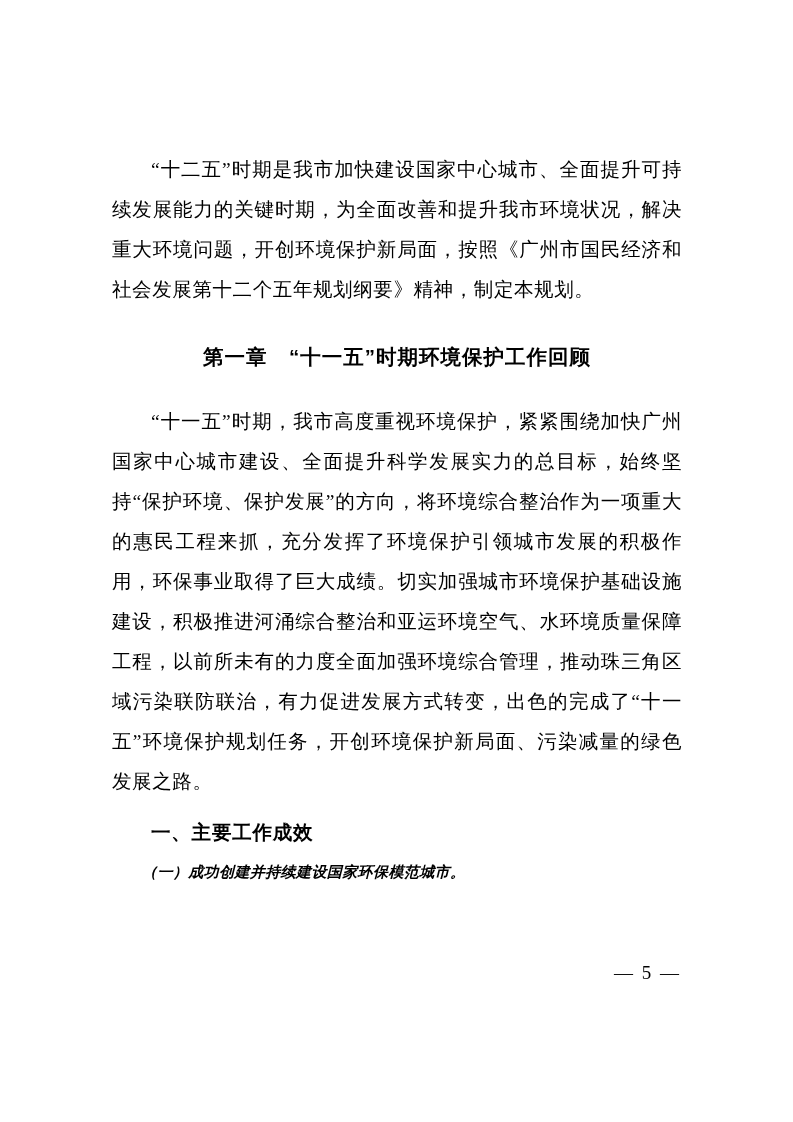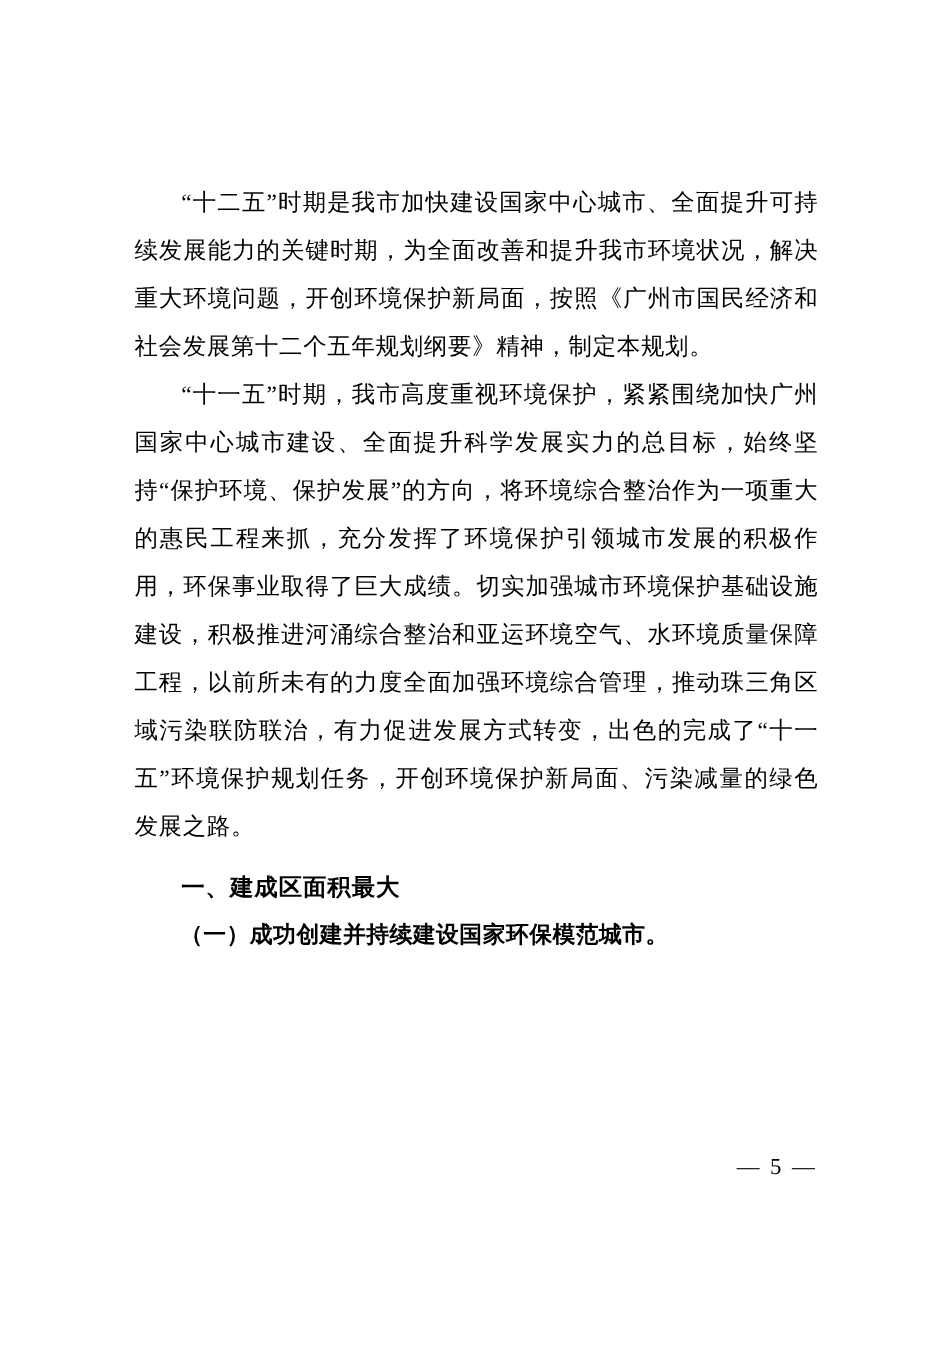--- a/index.html
+++ b/index.html
@@ -52,49 +52,51 @@
     margin: 6px 0 0 0;
     font-size: 19.5px;
     line-height: 40px;
     font-weight: bold;
     text-indent: 2em;
     letter-spacing: 0.8px;
     font-family: "Liberation Sans", "DejaVu Sans", sans-serif;
   }
   .subsection-heading {
     margin: 0;
-    font-size: 19px;
+    font-size: 15px;
     line-height: 40px;
     text-indent: 2em;
     letter-spacing: 0.4px;
+    font-style: italic;
   }
   .page-number {
     position: absolute;
     right: 112px;
     bottom: 138px;
     font-size: 19px;
     letter-spacing: 2px;
     font-family: "Liberation Serif", "DejaVu Serif", serif;
   }
   .spacer-sm { height: 4px; }
 </style>
 </head>
 <body>
 
 <div class="page">
   <div class="content">
 
     <p class="body-para">“十二五”时期是我市加快建设国家中心城市、全面提升可持续发展能力的关键时期，为全面改善和提升我市环境状况，解决重大环境问题，开创环境保护新局面，按照《广州市国民经济和社会发展第十二个五年规划纲要》精神，制定本规划。</p>
 
+    <h1 class="chapter-title">第一章　“十一五”时期环境保护工作回顾</h1>
 
     <p class="body-para">“十一五”时期，我市高度重视环境保护，紧紧围绕加快广州国家中心城市建设、全面提升科学发展实力的总目标，始终坚持“保护环境、保护发展”的方向，将环境综合整治作为一项重大的惠民工程来抓，充分发挥了环境保护引领城市发展的积极作用，环保事业取得了巨大成绩。切实加强城市环境保护基础设施建设，积极推进河涌综合整治和亚运环境空气、水环境质量保障工程，以前所未有的力度全面加强环境综合管理，推动珠三角区域污染联防联治，有力促进发展方式转变，出色的完成了“十一五”环境保护规划任务，开创环境保护新局面、污染减量的绿色发展之路。</p>
 
     <div class="spacer-sm"></div>
 
-    <h2 class="section-heading">一、建成区面积最大</h2>
+    <h2 class="section-heading">一、主要工作成效</h2>
 
     <h3 class="subsection-heading">（一）成功创建并持续建设国家环保模范城市。</h3>
 
 
   </div>
 
   <div class="page-number">— 5 —</div>
 </div>
 
 </body></html>

